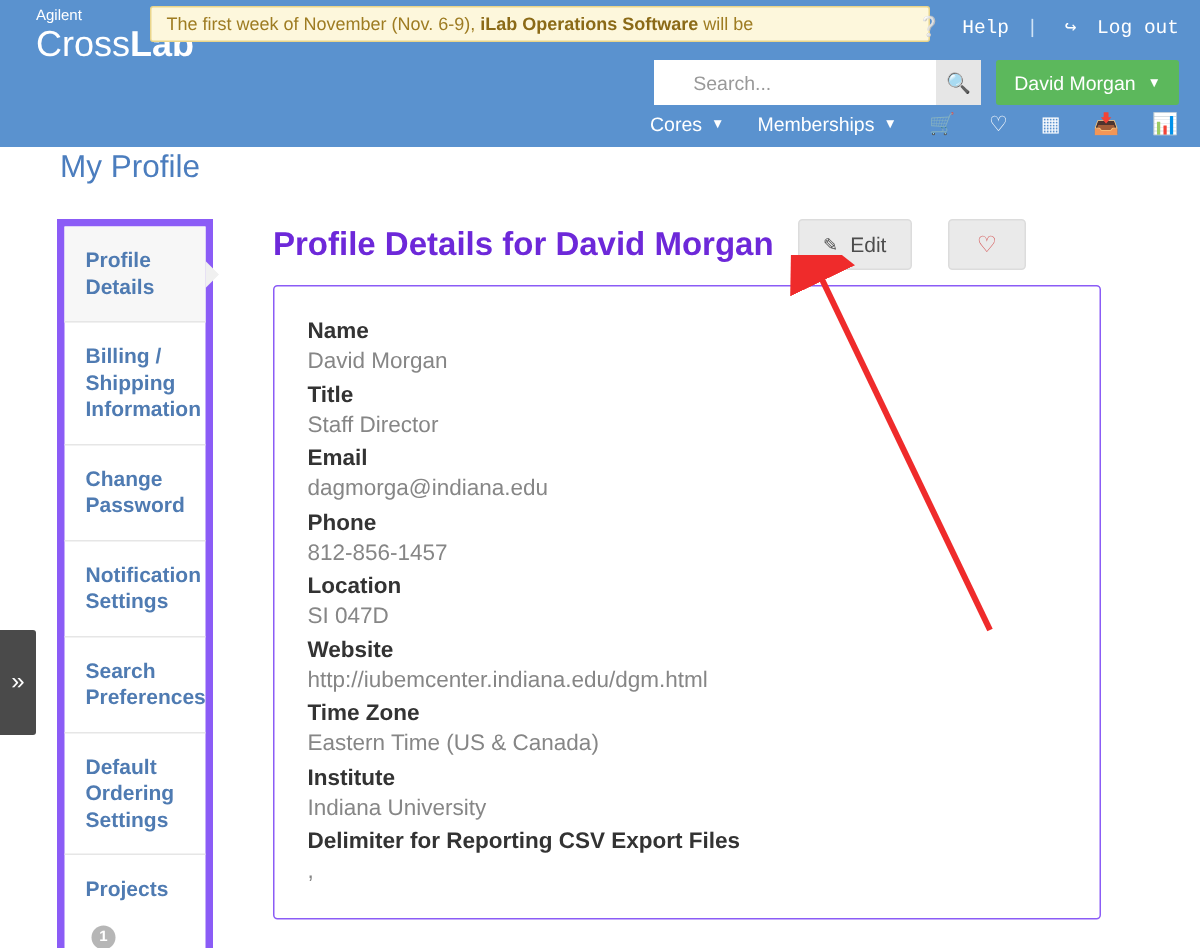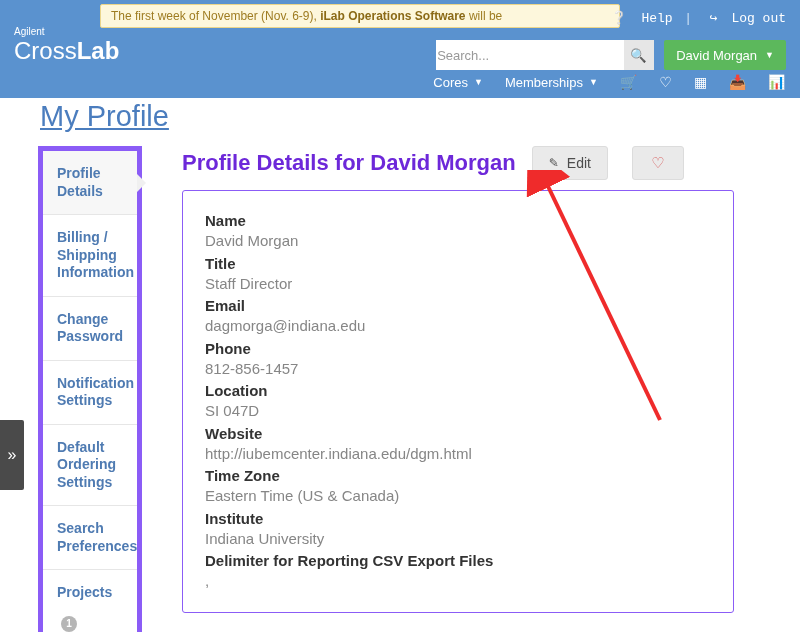--- a/index.html
+++ b/index.html
@@ -1,38 +1,38 @@
 <!DOCTYPE html>
 <html><head>
 <meta charset="utf-8">
 <style>
   * { box-sizing: border-box; margin: 0; padding: 0; }
   body { font-family: "Helvetica Neue", Arial, sans-serif; font-size: 14px; color: #333; background: #fff; width: 800px; height: 632px; overflow: hidden; position: relative;}
   .topbar { background: #5a92cf; color: #fff; height: 98px; position: relative; }
-  .logo { position: absolute; top: 6px; left: 14px; font-size: 20px; margin-top: 21px; }
+  .logo { position: absolute; top: 6px; left: 24px; font-size: 20px; }
   .logo .agilent { font-size: 10px; display: block; line-height: 10px; font-weight: 300;}
   .logo .cross { font-weight: 300; font-size: 24px;}
   .logo .lab { font-weight: 700; color:#fff; font-size: 24px;}
   .banner { position: absolute; top: 4px; left: 100px; background: #fdf7dc; border: 1px solid #ead58a; color: #9e7c22; font-size: 12px; padding: 4px 10px; border-radius: 2px; width: 520px;}
   .banner .bold { font-weight: 700; color: #8b6a17;}
   .help-logout { position: absolute; top: 10px; right: 14px; font-size: 13px; color: #fff;}
   .help-logout span { margin-left: 6px; cursor: pointer; font-family: Liberation Mono, monospace;}
   .help-logout .sep { color: #cfe2f5; margin: 0 8px;}
   .searchrow { position: absolute; top: 40px; right: 14px; display: flex; align-items: center;}
   .search-box { display: flex; }
-  .search-input { width: 188px; height: 30px; border: none; padding: 0 1px; font-size: 13px; color: #555;}
+  .search-input { width: 188px; height: 30px; border: none; padding: 0 26px; font-size: 13px; color: #555;}
   .search-input::placeholder { color: #999;}
   .search-btn { width: 30px; height: 30px; background: #e6e6e6; border: none; color: #555; cursor: pointer;}
   .user-btn { margin-left: 10px; height: 30px; background: #5cb85c; border: none; color: #fff; padding: 0 12px; font-size: 13px; border-radius: 2px; cursor: pointer; display: flex; align-items: center;}
   .user-btn .caret { margin-left: 8px; font-size: 9px;}
   .navrow { position: absolute; top: 74px; right: 14px; display: flex; align-items: center; font-size: 13px; color: #fff;}
   .navrow .item { margin-left: 22px; cursor: pointer; display: flex; align-items: center;}
   .navrow .caret { font-size: 9px; margin-left: 6px;}
   .navrow .icon { font-size: 14px;}
-  .page-title { position: absolute; top: 100px; left: 40px; font-size: 29px; color: #4b7dbe; font-weight: 400; text-decoration: underline;}
+  .page-title { position: absolute; top: 100px; left: 40px; font-size: 21px; color: #4b7dbe; font-weight: 400;}
   .side-toggle { position: absolute; top: 420px; left: 0; width: 24px; height: 70px; background: #4a4a4a; color: #fff; display: flex; align-items: center; justify-content: center; font-size: 16px; cursor: pointer; border-radius: 0 2px 2px 0;}
   .sidebar { position: absolute; top: 146px; left: 38px; width: 104px; border: 5px solid #8b5cf6; background:#fff;}
   .sidebar .tab { padding: 14px 14px; font-size: 14px; color: #4f7bb2; font-weight: 700; border-bottom: 1px solid #e6e6e6; cursor: pointer; position: relative; line-height: 1.25;}
   .sidebar .tab.active { background: #f7f7f7; }
   .sidebar .tab.active::after { content:""; position:absolute; right:-9px; top:50%; transform:translateY(-50%); border-left:9px solid #f0f0f0; border-top:9px solid transparent; border-bottom:9px solid transparent;}
   .sidebar .badge { display:inline-block; background:#b6b6b6; color:#fff; font-size:10px; border-radius:50%; width:16px; height:16px; text-align:center; line-height:16px; margin-left:4px; position: relative; top: 12px;}
   .content-head { position: absolute; top: 146px; left: 182px; display: flex; align-items: center;}
   .content-head h1 { font-size: 22px; font-weight: 700; color: #6d28d9; margin-right: 16px;}
   .btn { height: 34px; padding: 0 16px; background: #eaeaea; border: 1px solid #dcdcdc; color: #4d4d4d; font-size: 14px; border-radius: 3px; cursor: pointer; display: flex; align-items: center;}
   .btn .icon { margin-right: 8px; font-size: 12px;}
@@ -92,22 +92,22 @@
 
 <div class="side-toggle">
   <span>»</span>
 </div>
 
 <div class="sidebar">
   <div class="tab active">Profile Details</div>
   <div class="tab">Billing / Shipping Information</div>
   <div class="tab">Change Password</div>
   <div class="tab">Notification Settings</div>
+  <div class="tab">Search Preferences</div>
   <div class="tab">Default Ordering Settings</div>
-  <div class="tab">Search Preferences</div>
   <div class="tab">
     <span>Projects</span>
     <span class="badge">1</span>
   </div>
 </div>
 
 <div class="content-head">
   <h1>Profile Details for David Morgan</h1>
   <button class="btn">
     <span class="icon">✎</span>

